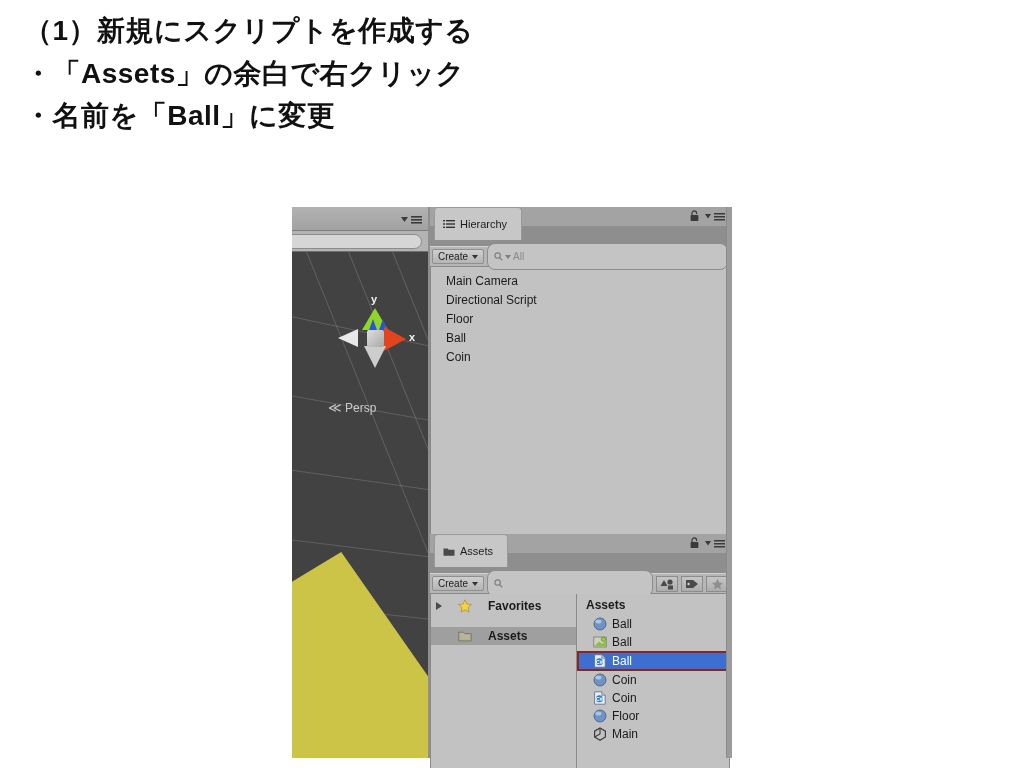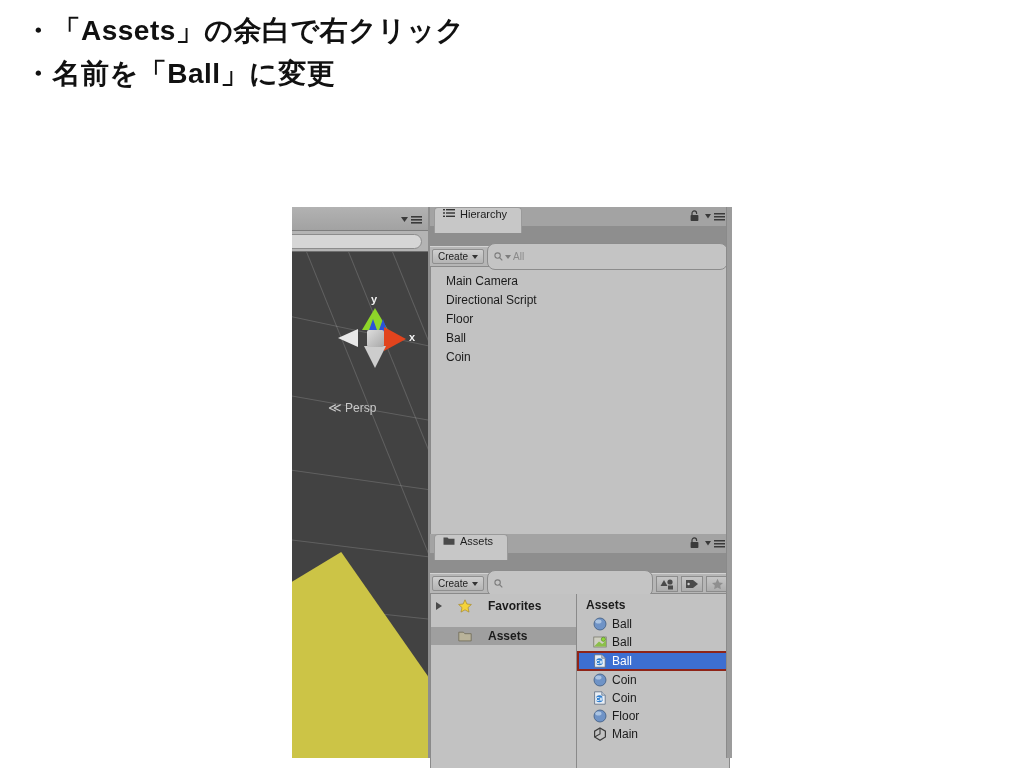--- a/index.html
+++ b/index.html
@@ -119,27 +119,27 @@
   .panel { position: absolute; left: 2px; width: 300px; }
 
   
   .tabbar {
     position: relative;
     height: 19px;
     background: #a3a3a3;
   }
   .tab {
     position: absolute; left: 4px; top: 0;
-    height: 26px;
+    height: 33px;
     padding: 0 14px 0 8px;
     background: #c7c7c7;
     border-radius: 4px 4px 0 0;
     border: 1px solid #9a9a9a;
     border-bottom: none;
-    display: flex; align-items: flex-start; gap: 5px;
+    display: flex; align-items: center; gap: 5px;
     font-size: 11px; color: #1d1d1d;
     font-family: "Liberation Sans", sans-serif;
   }
   .tab-icon { width: 12px; height: 11px; display: block; }
   .tab-right {
     position: absolute; right: 4px; top: 3px;
     display: flex; align-items: center; gap: 5px;
   }
 
   
@@ -269,20 +269,23 @@
     position: absolute; right: 0; top: 0;
     width: 6px; height: 551px;
     background: #9c9c9c;
     border-left: 1px solid #8a8a8a;
   }
 </style>
 </head>
 <body>
 
 <div id="slide-text">
+  <div class="slide-line">
+    <span>（1）新規にスクリプトを作成する</span>
+  </div>
   <div class="slide-line">
     <span>・「Assets」の余白で右クリック</span>
   </div>
   <div class="slide-line">
     <span>・名前を「Ball」に変更</span>
   </div>
 </div>
 
 <div id="unity-window">
 

